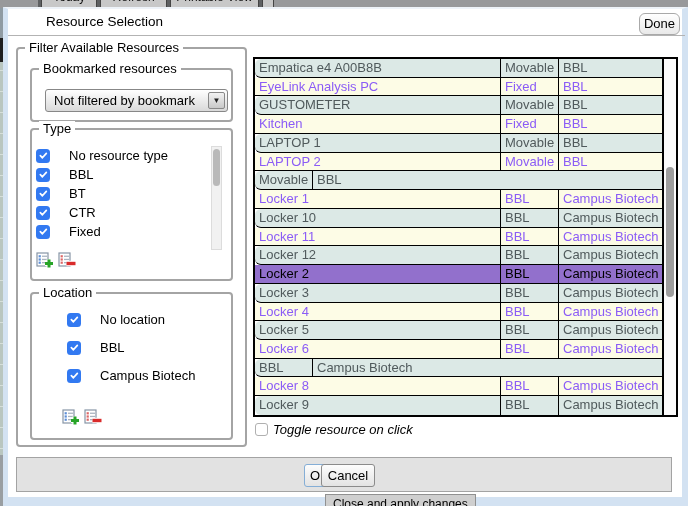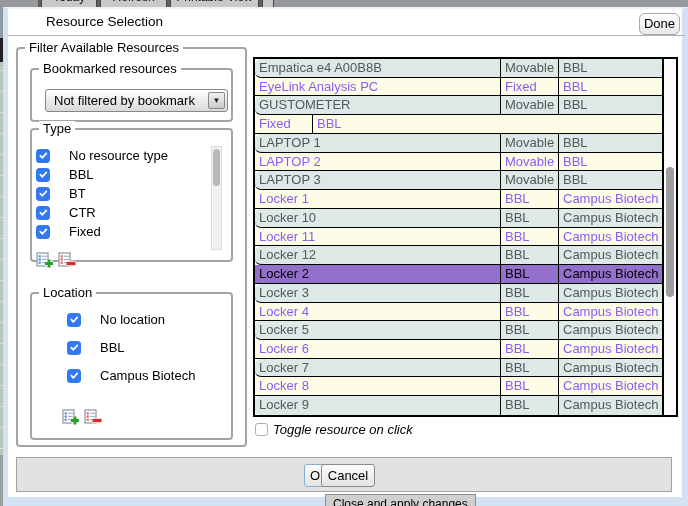--- a/index.html
+++ b/index.html
@@ -26,21 +26,21 @@
   .title { position:absolute; left:38px; top:0; line-height:26px; font-size:13.5px; color:#000; }
   .done-btn { position:absolute; left:631px; top:4px; width:41px; height:22px; border:1px solid #a9a9a9; border-radius:6px;
     background:linear-gradient(#ffffff,#e9e9e9); font-size:13px; text-align:center; line-height:20px; color:#000; }
 
   
   .fs { position:absolute; border:2px solid #a4a4a4; border-radius:4px;text-decoration:underline; }
   .fs > .legend { position:absolute; top:-9px; left:7px; background:#fff; padding:0 4px; font-size:13px; color:#000; line-height:16px; }
 
   .fs-outer { left:8px; top:38px; width:231px; height:400px; }
   .fs-bm   { left:12px; top:19px; width:203px; height:54px; }
-  .fs-type { left:12px; top:79px; width:203px; height:134px; }
+  .fs-type { left:12px; top:79px; width:203px; height:153px; }
   .fs-loc  { left:12px; top:243px; width:203px; height:148px; }
 
   .select { position:absolute; left:13px; top:19px; width:183px; height:23px; border:1px solid #878787; border-radius:3px;
     background:linear-gradient(#ffffff,#d9d9d9); display:flex; align-items:center; font-size:13px; color:#000; }
   .select .sel-text { flex:1; padding-left:8px; white-space:nowrap; }
   .select .sel-arrow { width:17px; height:17px; margin-right:2px; border:1px solid #888; border-radius:2px;
     background:linear-gradient(#f2f2f2,#c9c9c9); display:flex; align-items:center; justify-content:center; font-size:8px; color:#222; }
 
   .type-list { position:absolute; left:4px; top:16px; width:188px; height:104px; overflow:hidden; }
   .opt-row { display:flex; align-items:center; height:19px; }
@@ -265,35 +265,35 @@
           <div class="c c1">EyeLink Analysis PC</div>
           <div class="c c2">Fixed</div>
           <div class="c c3">BBL</div>
         </div>
         <div class="trow v-teal">
           <div class="c c1">GUSTOMETER</div>
           <div class="c c2">Movable</div>
           <div class="c c3">BBL</div>
         </div>
         <div class="trow v-yellow">
+          <div class="c c1">Kitchen</div>
           <div class="c c2">Fixed</div>
           <div class="c c3">BBL</div>
         </div>
         <div class="trow v-teal">
           <div class="c c1">LAPTOP 1</div>
           <div class="c c2">Movable</div>
           <div class="c c3">BBL</div>
         </div>
         <div class="trow v-yellow">
           <div class="c c1">LAPTOP 2</div>
           <div class="c c2">Movable</div>
           <div class="c c3">BBL</div>
         </div>
         <div class="trow v-teal">
-          <div class="c c1">LAPTOP 3</div>
           <div class="c c2">Movable</div>
           <div class="c c3">BBL</div>
         </div>
         <div class="trow v-yellow">
           <div class="c c1">Locker 1</div>
           <div class="c c2">BBL</div>
           <div class="c c3">Campus Biotech</div>
         </div>
         <div class="trow v-teal">
           <div class="c c1">Locker 10</div>
@@ -329,21 +329,20 @@
           <div class="c c1">Locker 5</div>
           <div class="c c2">BBL</div>
           <div class="c c3">Campus Biotech</div>
         </div>
         <div class="trow v-yellow">
           <div class="c c1">Locker 6</div>
           <div class="c c2">BBL</div>
           <div class="c c3">Campus Biotech</div>
         </div>
         <div class="trow v-teal">
-          <div class="c c1">Locker 7</div>
           <div class="c c2">BBL</div>
           <div class="c c3">Campus Biotech</div>
         </div>
         <div class="trow v-yellow">
           <div class="c c1">Locker 8</div>
           <div class="c c2">BBL</div>
           <div class="c c3">Campus Biotech</div>
         </div>
         <div class="trow v-teal">
           <div class="c c1">Locker 9</div>

